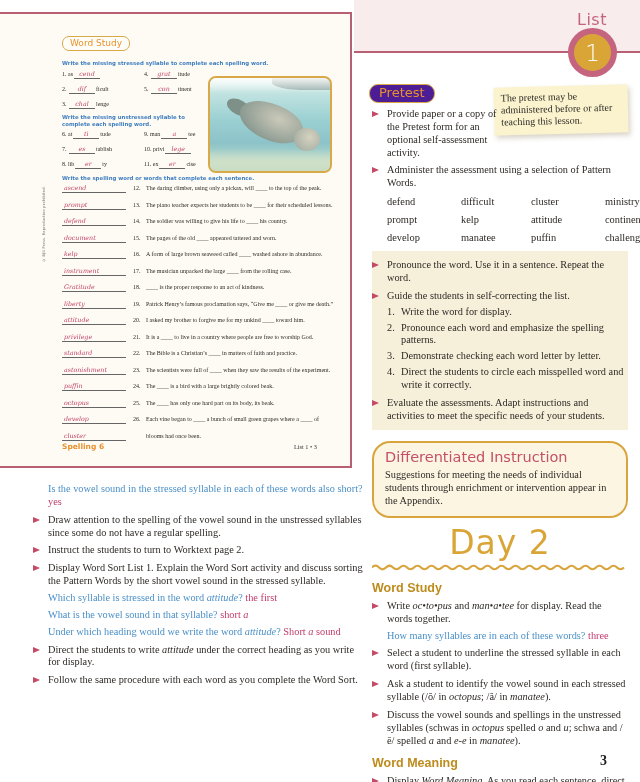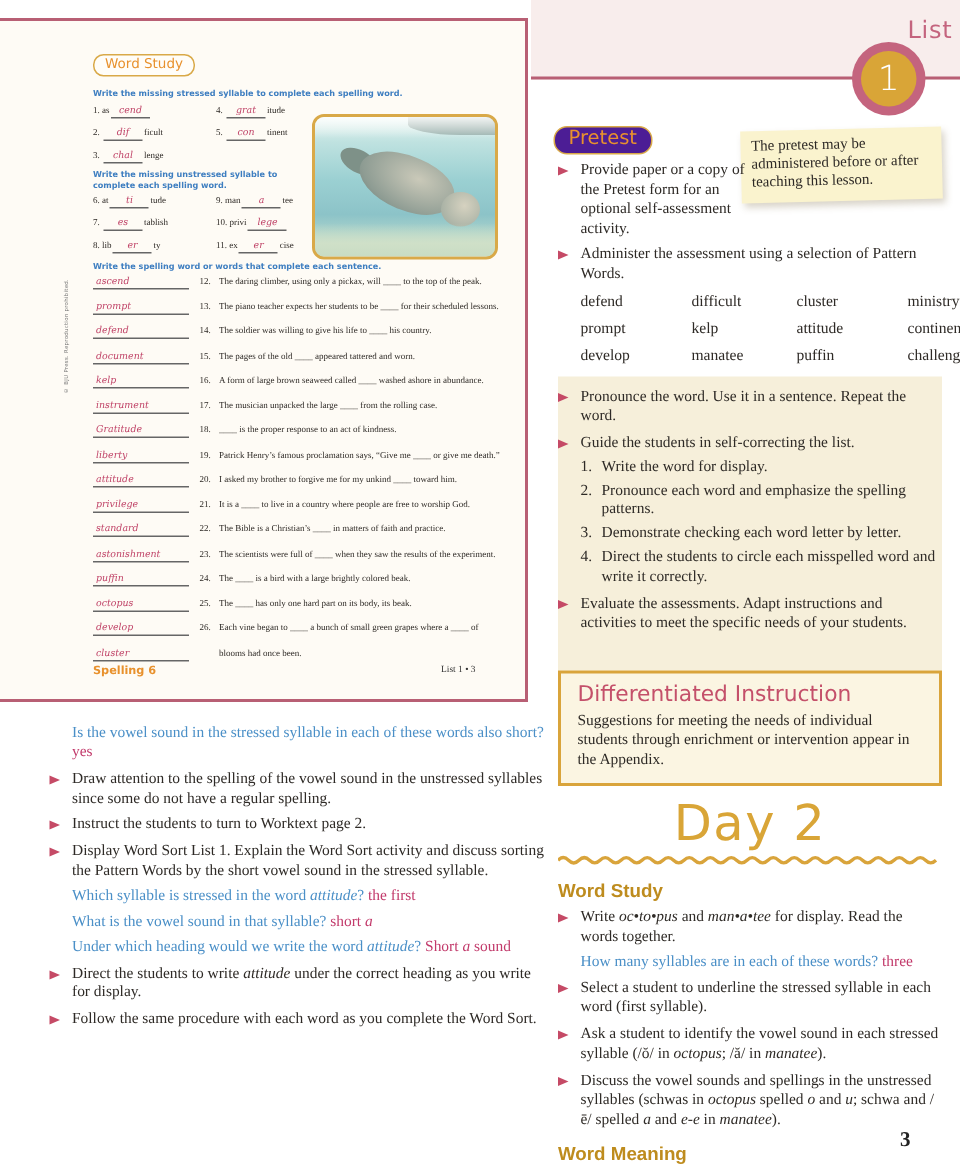--- a/index.html
+++ b/index.html
@@ -2,21 +2,21 @@
 <html><head>
 <meta charset="utf-8">
 <style>
   html,body{margin:0;padding:0;}
   body{width:640px;height:782px;position:relative;background:#ffffff;
        font-family:"Liberation Serif",serif;color:#2e2a26;overflow:hidden;}
 
   
   .topband{position:absolute;left:354px;top:0;width:286px;height:51px;
            background:#f8edec;border-bottom:2px solid #b85f74;}
-  .list-label{position:absolute;left:605px;top:10px;color:#c4647e;
+  .list-label{position:absolute;left:577px;top:10px;color:#c4647e;
               font:16px "DejaVu Sans",sans-serif;letter-spacing:.5px;z-index:6;text-align:center;}
   .list-badge{position:absolute;left:568px;top:28px;width:49px;height:49px;border-radius:50%;
               background:#c4647e;display:flex;align-items:center;justify-content:center;z-index:5;}
   .badge-inner{width:37px;height:37px;border-radius:50%;background:#d9a537;color:#fff;
                display:flex;align-items:center;justify-content:center;
                font:200 23px "DejaVu Sans",sans-serif;}
 
   
   .ws-frame{position:absolute;left:0;top:12px;width:352px;height:456px;
             border:2px solid #b85f74;border-left:none;background:#fefbf5;box-sizing:border-box;}
@@ -82,25 +82,25 @@
   .right-col{position:absolute;left:372px;top:84px;width:256px;font-size:10.3px;line-height:1.25;}
   .pretest-badge{display:inline-block;border:1.6px solid #d9a948;border-radius:9px;
                  padding:0 9px 2px;color:#e8912d;font:13px "DejaVu Sans",sans-serif;
                  background:#4c1d95;margin-left:-3px;}
   .sticky{position:absolute;top:2px;right:0;width:120px;padding:5px 7px 6px;background:#faf3ce;
           transform:rotate(-1.4deg);box-shadow:2px 3px 5px rgba(120,100,60,.28);
           font-size:10px;line-height:1.22;}
   .narrow .btx{display:inline-block;max-width:124px;}
   .words-grid{margin:5px 0 4px 15px;display:grid;grid-template-columns:74px 70px 74px auto;
               grid-row-gap:5px;font-size:10.4px;}
-  .highlight{margin-top:7px;background:#f6efda;padding:3px 4px 24px 0;}
+  .highlight{margin-top:7px;background:#f6efda;padding:3px 4px 7px 0;}
   .steps{margin-left:15px;}
   .step{position:relative;padding-left:14px;margin-top:3px;}
   .stepn{position:absolute;left:0;}
-  .diff-box{border:2px solid #d9a43b;border-radius:0;background:#fbf5e2;
+  .diff-box{margin-top:11px;border:2px solid #d9a43b;border-radius:18px;background:#fbf5e2;
             padding:6px 11px 9px;box-sizing:border-box;}
   .diff-h{color:#c4506a;font:14.5px "DejaVu Sans",sans-serif;margin-bottom:3px;}
   .diff-b{font-size:10.3px;line-height:1.27;}
   .day2{text-align:center;color:#d9a537;font:33px "DejaVu Sans",sans-serif;
         letter-spacing:1px;margin-top:5px;}
   .wavy{display:block;margin-top:1px;}
 
   
   .left-col{position:absolute;left:33px;top:479px;width:334px;font-size:10.3px;line-height:1.25;}
 

